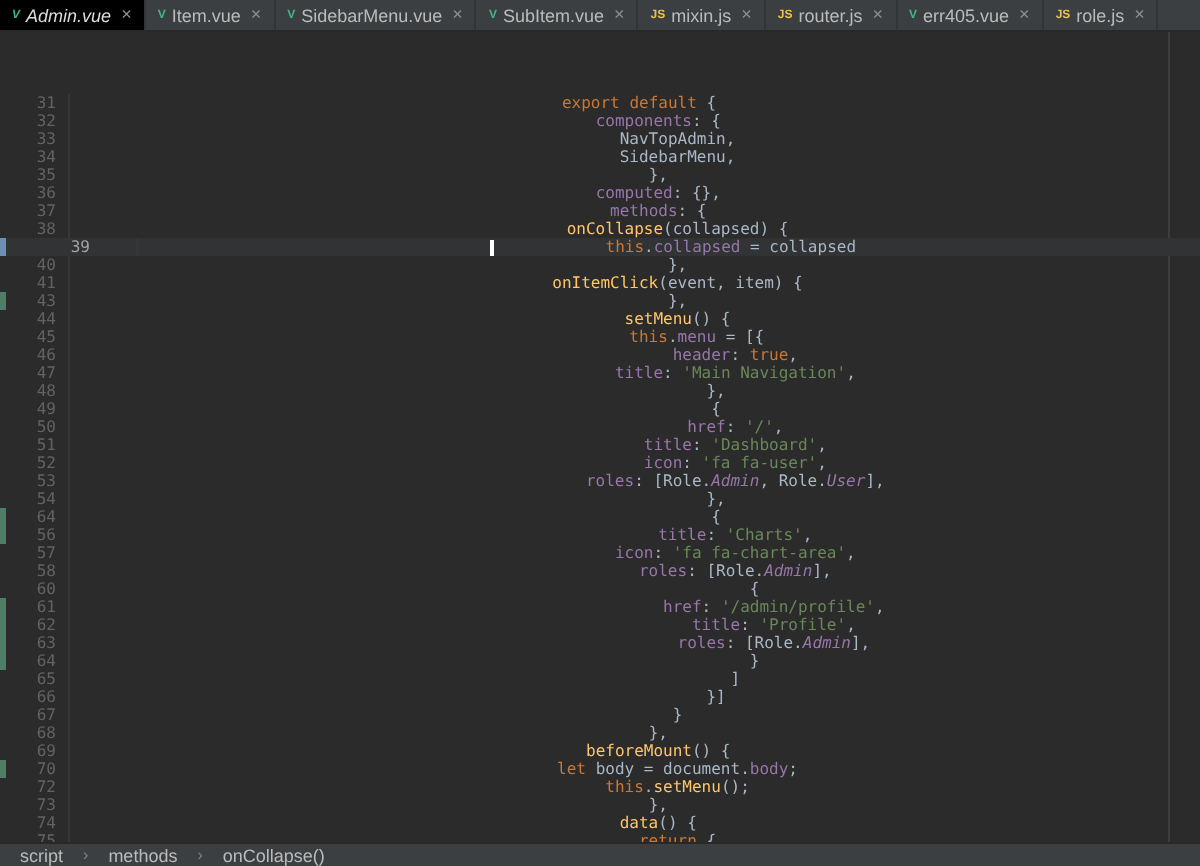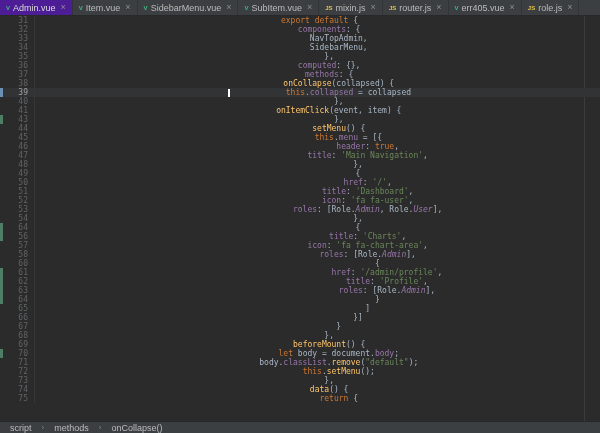--- a/index.html
+++ b/index.html
@@ -5,33 +5,33 @@
   * { margin:0; padding:0; box-sizing:border-box; }
   html,body { width:600px; height:433px; overflow:hidden; background:#2b2b2b; }
   .window { width:600px; height:433px; display:flex; flex-direction:column; background:#2b2b2b; }
 
   
   .tab-bar { flex:none; height:16px; background:#3c3f41; display:flex; align-items:stretch;
              border-bottom:1px solid #282828; overflow:hidden; }
   .tab { display:flex; align-items:center; gap:3px; padding:0 6px;
          font-family:"Liberation Sans", sans-serif; font-size:9px; color:#bbbbbb;
          border-right:1px solid #323538; white-space:nowrap; cursor:default; }
-  .tab.active { background:#4c1d95; color:#dcdcdc; }
+  .tab.active { background:#000000; color:#dcdcdc;font-style:italic; }
   .ficon { font-weight:bold; font-size:6px; line-height:1; }
   .ficon.vue { color:#41b883; }
   .ficon.js  { color:#e6c34e; }
   .tab .close { color:#8a8e91; font-size:9px; line-height:1; margin-left:2px; }
 
   
   .editor { flex:1; position:relative; overflow:hidden; background:#2b2b2b;
             font-family:"DejaVu Sans Mono", monospace; }
   .margin-guide { position:absolute; left:584px; top:0; bottom:0; width:1px; background:#3a3d3e; }
-  .code-area { position:relative; }
+  .code-area { position:relative;margin-top:31px; }
   .line { display:flex; height:9px; line-height:9px; font-size:8px; }
-  .line.current { background:#313335; }
+  .line.current { background:#313335;gap:17px; }
   .mark { flex:none; width:3px; }
   .mark.added    { background:#4e7e65; }
   .mark.modified { background:#6b8fb5; }
   .ln { flex:none; width:31px; text-align:right; padding-right:6px; color:#606366; }
   .line.current .ln { color:#a4a3a3; }
   .code { flex:1; white-space:pre; color:#a9b7c6; border-left:1px solid #343638; padding-left:4px;text-align:center; }
   .caret { display:inline-block; width:2px; height:8px; background:#ffffff;
            vertical-align:middle; margin-right:-2px; }
 
   .tk-k  { color:#cc7832; }
@@ -278,25 +278,20 @@
         </div>
         <div class="line">
           <div class="mark"></div>
           <div class="ln">69</div>
           <div class="code">    <span class="tk-fn">beforeMount</span><span class="tk-t">() {</span></div>
         </div>
         <div class="line">
           <div class="mark added"></div>
           <div class="ln">70</div>
           <div class="code">        <span class="tk-k">let</span><span class="tk-t"> body = document.</span><span class="tk-f">body</span><span class="tk-t">;</span></div>
-        </div>
-        <div class="line">
-          <div class="mark"></div>
-          <div class="ln">71</div>
-          <div class="code">        <span class="tk-t">body.</span><span class="tk-f">classList</span><span class="tk-t">.</span><span class="tk-fn">remove</span><span class="tk-t">(</span><span class="tk-s">"default"</span><span class="tk-t">);</span></div>
         </div>
         <div class="line">
           <div class="mark"></div>
           <div class="ln">72</div>
           <div class="code">        <span class="tk-k">this</span><span class="tk-t">.</span><span class="tk-fn">setMenu</span><span class="tk-t">();</span></div>
         </div>
         <div class="line">
           <div class="mark"></div>
           <div class="ln">73</div>
           <div class="code">    <span class="tk-t">},</span></div>

